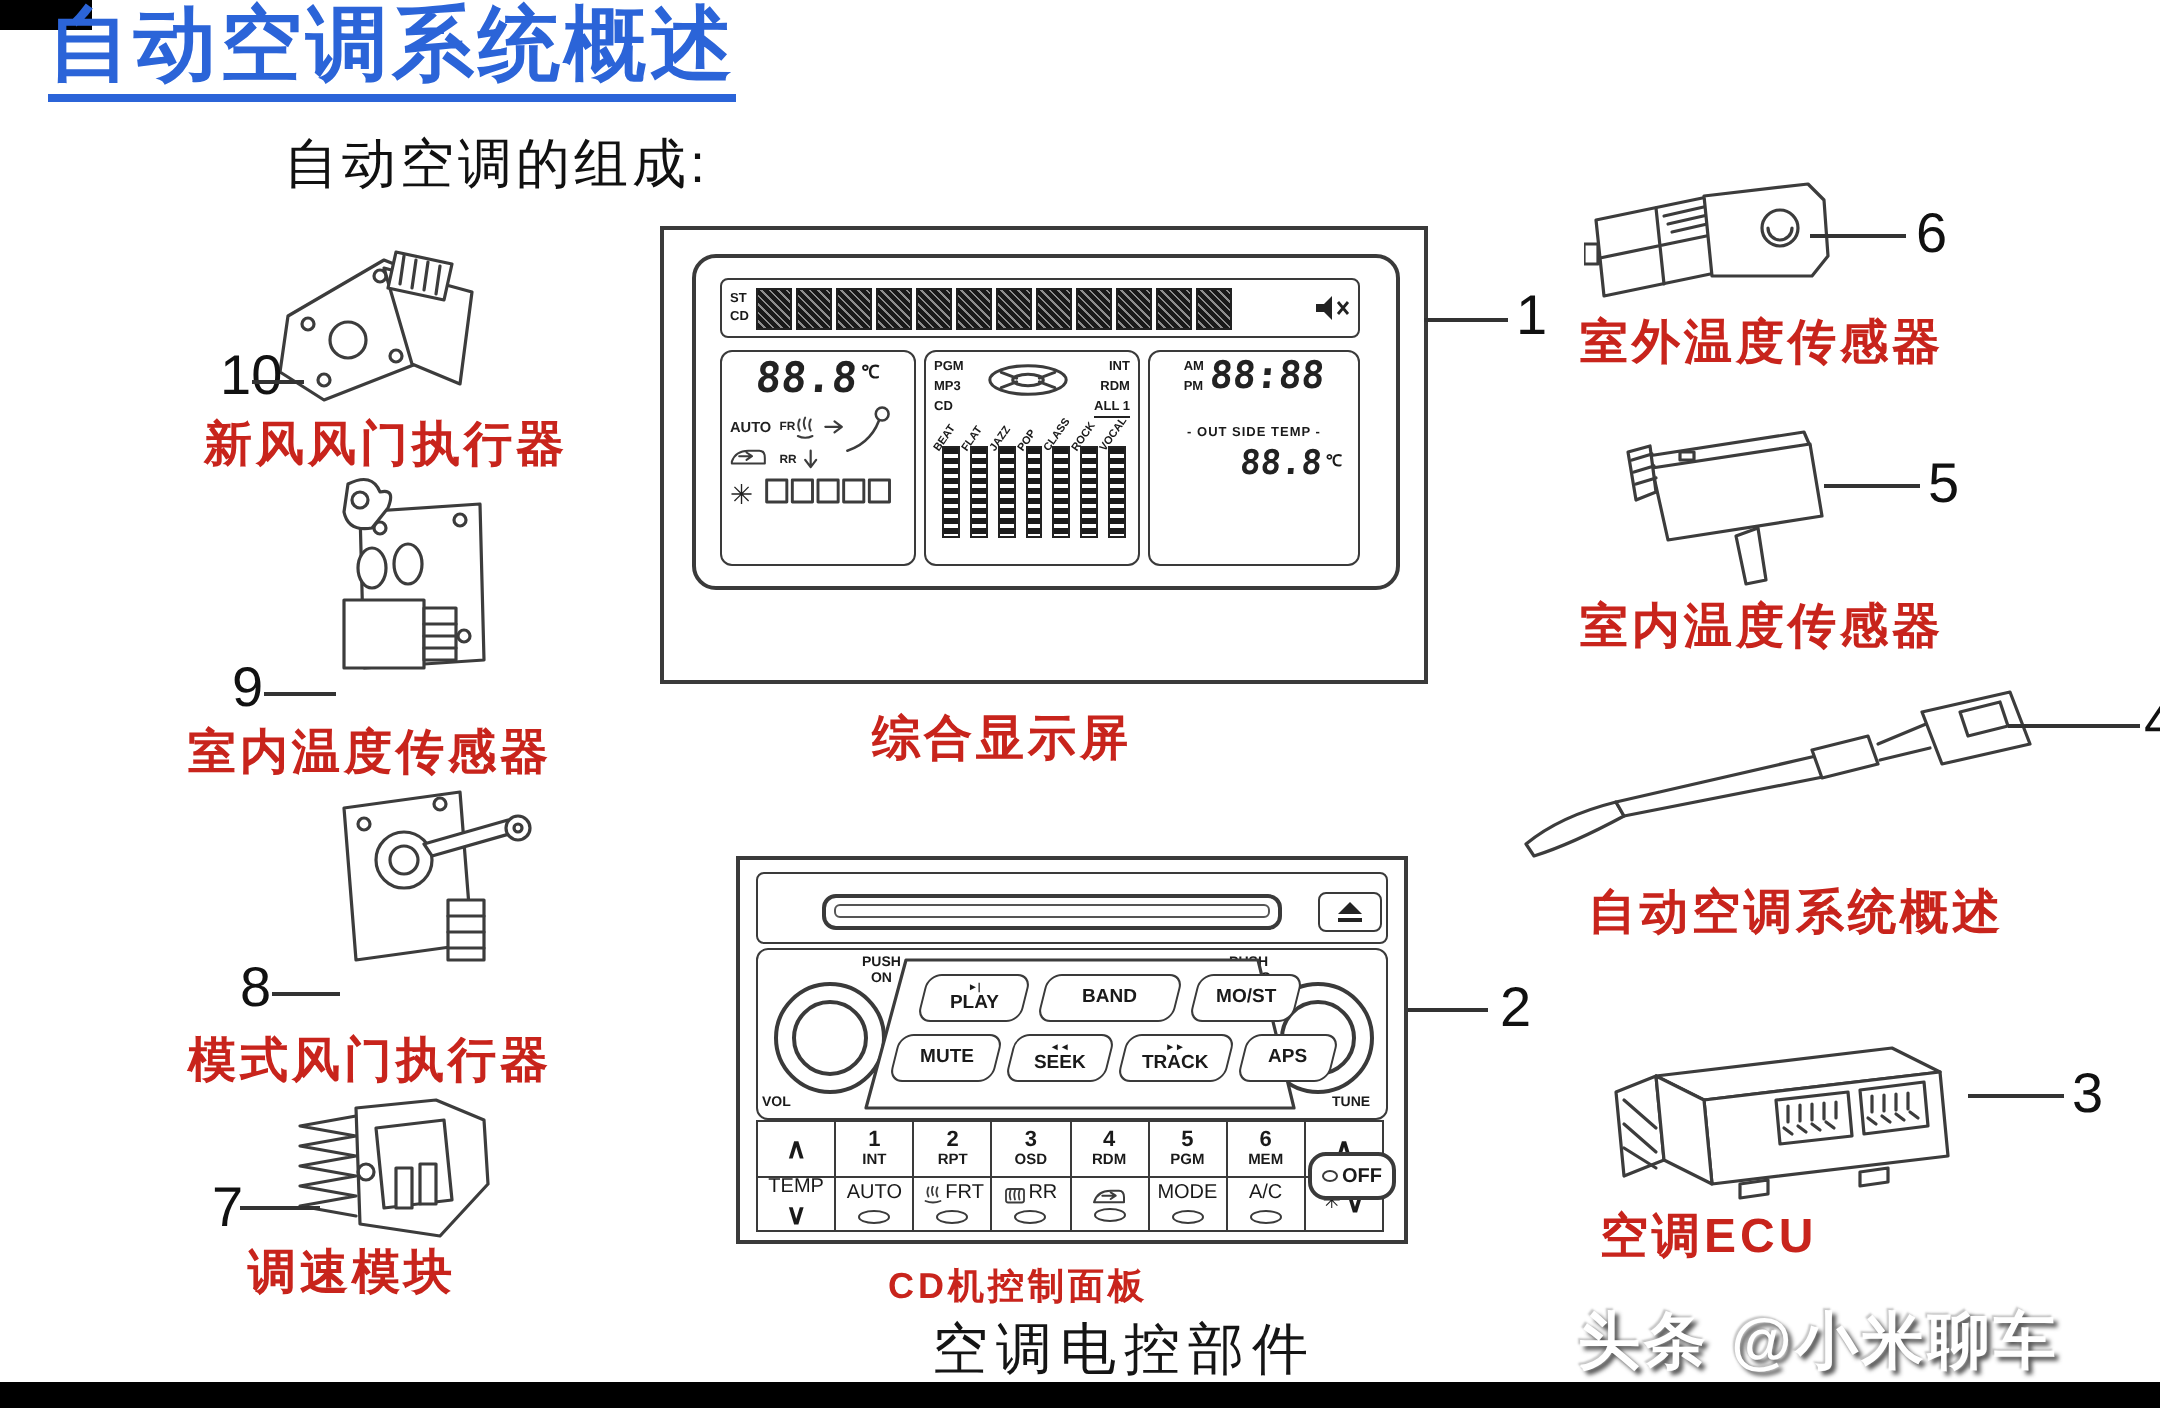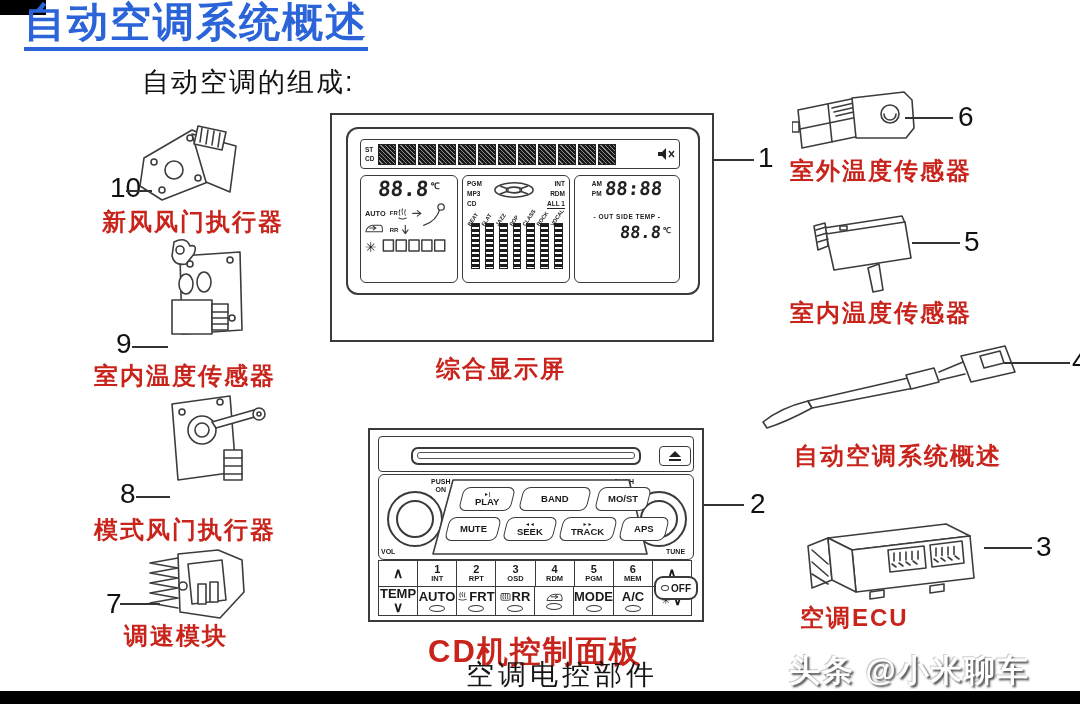--- a/index.html
+++ b/index.html
@@ -54,21 +54,21 @@
   .cbtn .bicon{font-size:5px;letter-spacing:0}
   .grid2{position:absolute;left:8px;top:130px;width:314px;height:56px;border:1.5px solid #3a3a3a;box-sizing:border-box;background:#fff;
          display:flex;flex-direction:column}
   .grow{display:flex;flex:1}
   .grow + .grow{border-top:1.5px solid #3a3a3a}
   .gcell{flex:1;border-left:1.5px solid #3a3a3a;display:flex;flex-direction:column;align-items:center;justify-content:center;line-height:1.05}
   .gcell:first-child{border-left:none}
   .pnum{font-size:11px;font-weight:bold}
   .pcode{font-size:7.5px;font-weight:bold}
   .chev{font-size:14px;font-weight:bold}
-  .blab{font-size:13px;font-weight:bold;display:flex;align-items:center;gap:1px}
+  .blab{font-size:10px;font-weight:normal;display:flex;align-items:center;gap:1px}
   .oval{width:14px;height:5px;border:1.5px solid #3a3a3a;border-radius:50%;margin-top:2px}
   .offbtn{position:absolute;left:284px;top:146px;width:40px;height:20px;border:2px solid #3a3a3a;border-radius:9px;background:#fff;
           display:flex;align-items:center;justify-content:center;gap:2px;z-index:3}
   .offbtn .dot{width:6px;height:4px;border:1px solid #3a3a3a;border-radius:50%}
   .offbtn b{font-size:10px}
   .group-caption{font-size:28px;letter-spacing:4px;color:#151515;font-weight:500;white-space:nowrap}
   .watermark{font-size:31px;font-weight:bold;color:#fff;letter-spacing:2px;white-space:nowrap;
              text-shadow:2px 2px 2px rgba(70,70,70,.9),-1px -1px 1px rgba(130,130,130,.45)}
   .blackbar{background:#000}
 </style>
@@ -367,21 +367,21 @@
         </div>
     </div>
   </div>
   <div class="offbtn">
     <span class="dot"></span>
       <b>OFF</b>
   </div>
 </div>
 <div class="abs leader" style="left:704px;top:504px;width:40px"></div>
 <div class="abs callout" style="left:750px;top:488px">2</div>
-<div class="abs red-label" style="left:428px;top:631px;font-size:31px">CD机控制面板</div>
+<div class="abs red-label" style="left:444px;top:631px;font-size:18px">CD机控制面板</div>
 <div class="abs group-caption" style="left:466px;top:656px">空调电控部件</div>
 
 <svg class="abs lineart" style="left:132px;top:118px" width="124" height="96" viewBox="0 0 124 96">
   <polygon points="12,40 60,12 80,20 76,64 30,82 8,68" class="f"></polygon>
   <circle cx="22" cy="44" r="3"></circle>
     <circle cx="58" cy="20" r="3"></circle>
     <circle cx="30" cy="72" r="3"></circle>
     <circle cx="66" cy="60" r="3"></circle>
   <circle cx="42" cy="52" r="9"></circle>
   <polygon points="60,16 104,28 98,74 74,64" class="f"></polygon>

